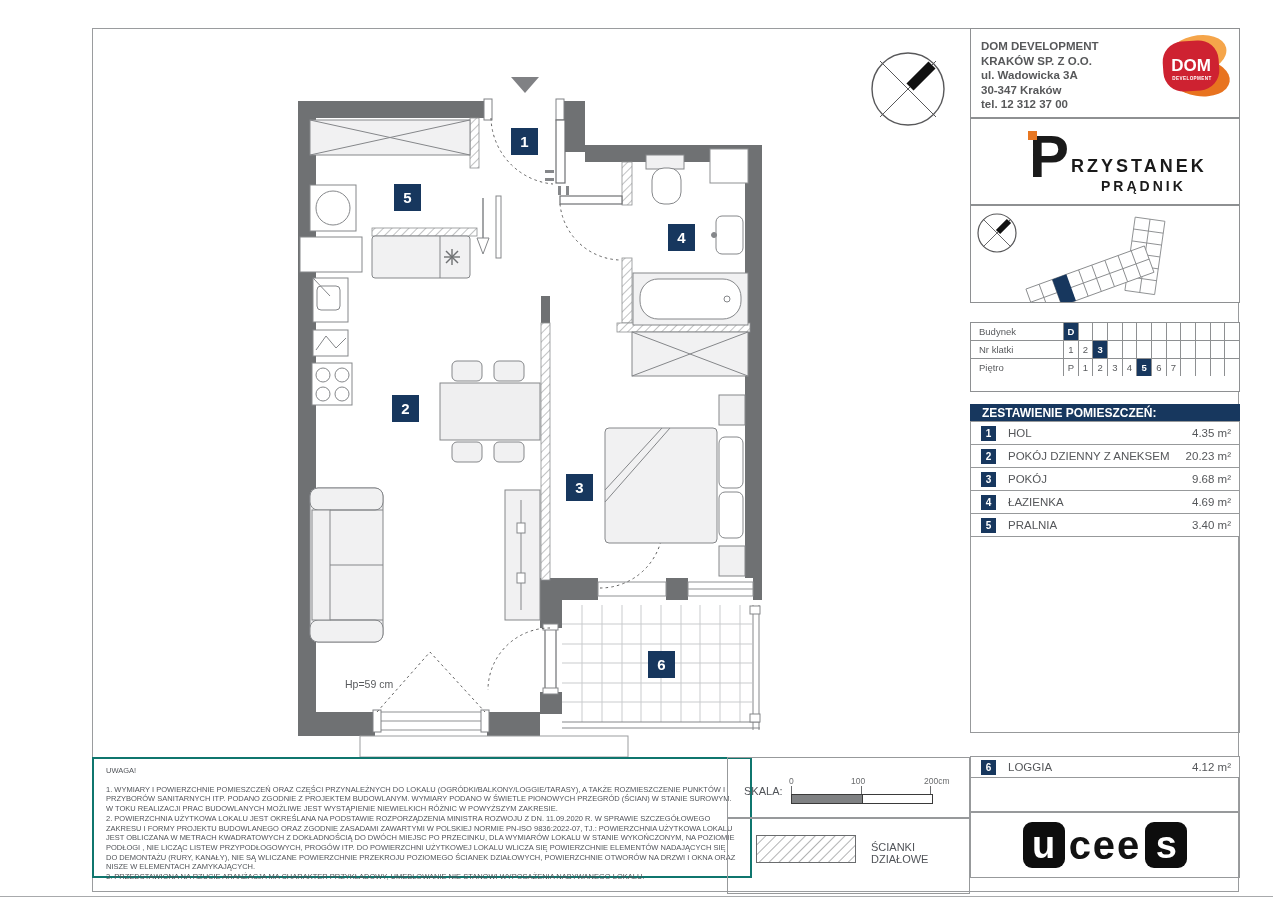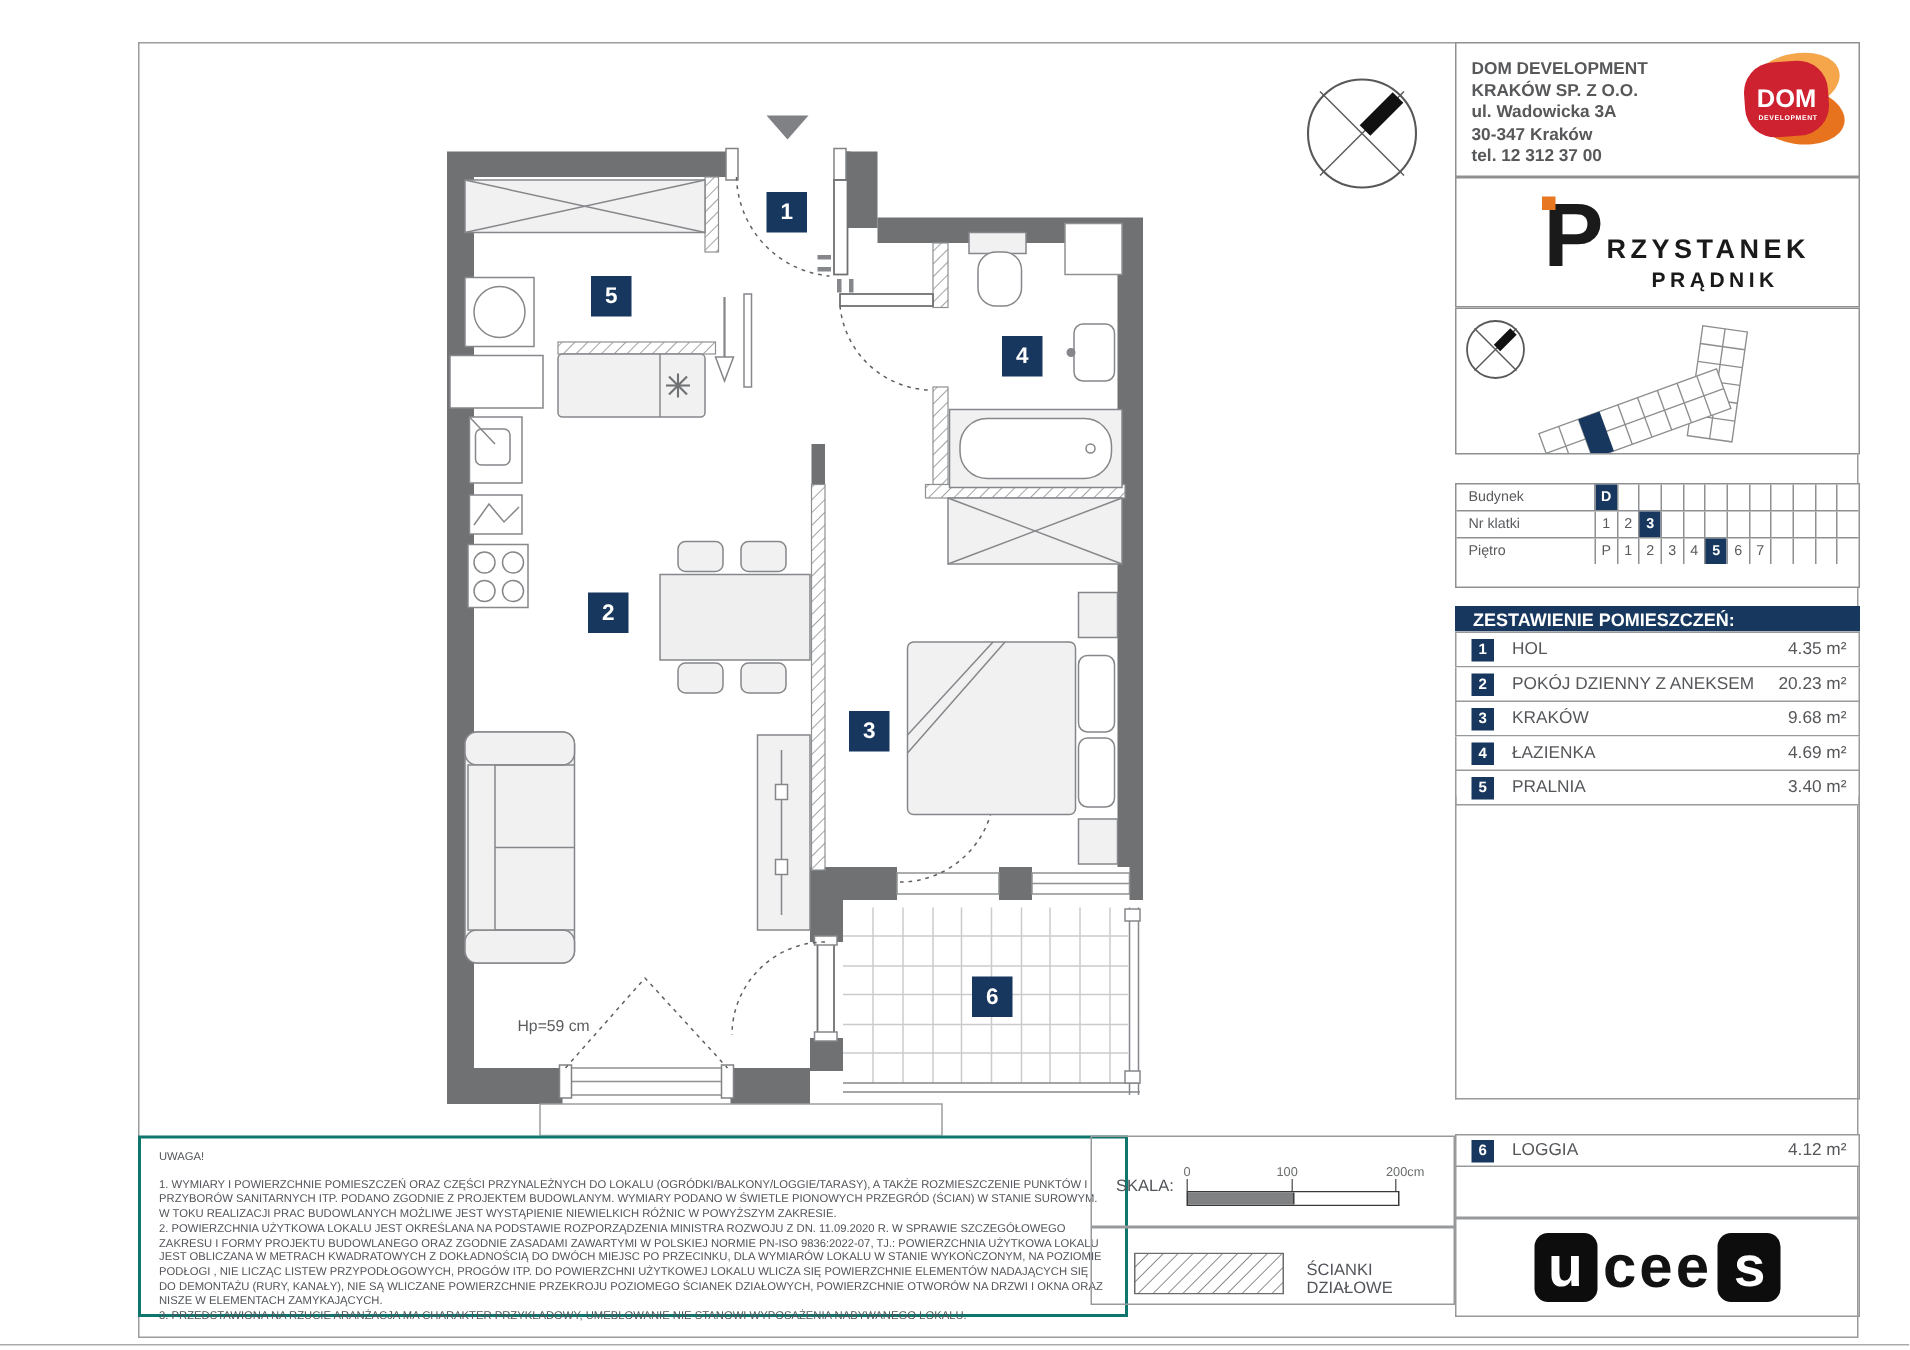--- a/index.html
+++ b/index.html
@@ -77,21 +77,21 @@
   .uwaga p{margin:0;}
 
   .skala-box{left:727px;top:757px;width:243px;height:61px;border:1px solid #97999b;}
   .skala-label{position:absolute;left:16px;top:27px;font-size:11px;color:#515459;}
   .sbar{position:absolute;left:63px;top:36px;width:140px;height:8px;border:1px solid #3a3a3a;display:flex;}
   .sbar-dark{width:50%;height:100%;background:#7f8183;}
   .sbar-light{width:50%;height:100%;background:#fff;border-left:1px solid #3a3a3a;}
   .stick{position:absolute;width:1px;height:8px;background:#6a6c6e;top:28px;}
   .slab{position:absolute;top:18px;font-size:8.5px;color:#6a6c6e;}
 
-  .scianki-box{left:727px;top:818px;width:243px;height:52px;border:1px solid #97999b;}
+  .scianki-box{left:727px;top:818px;width:243px;height:76px;border:1px solid #97999b;}
   .scianki-label{position:absolute;left:143px;top:22px;font-size:11px;color:#515459;}
 
   
   .plan-svg{left:92px;top:28px;}
   .badge{position:absolute;width:27px;height:27px;background:var(--navy);color:#fff;
          display:flex;align-items:center;justify-content:center;font-size:15px;font-weight:bold;}
   .hp-label{position:absolute;left:345px;top:678px;font-size:10.5px;color:#595b5e;}
 </style>
 </head>
 <body>
@@ -409,21 +409,21 @@
         <span class="room-name">HOL</span>
         <span class="room-area">4.35 m²</span>
       </div>
       <div class="room-row">
         <span class="badge-sm">2</span>
         <span class="room-name">POKÓJ DZIENNY Z ANEKSEM</span>
         <span class="room-area">20.23 m²</span>
       </div>
       <div class="room-row">
         <span class="badge-sm">3</span>
-        <span class="room-name">KRAKÓW</span>
+        <span class="room-name">POKÓJ</span>
         <span class="room-area">9.68 m²</span>
       </div>
       <div class="room-row">
         <span class="badge-sm">4</span>
         <span class="room-name">ŁAZIENKA</span>
         <span class="room-area">4.69 m²</span>
       </div>
       <div class="room-row">
         <span class="badge-sm">5</span>
         <span class="room-name">PRALNIA</span>

